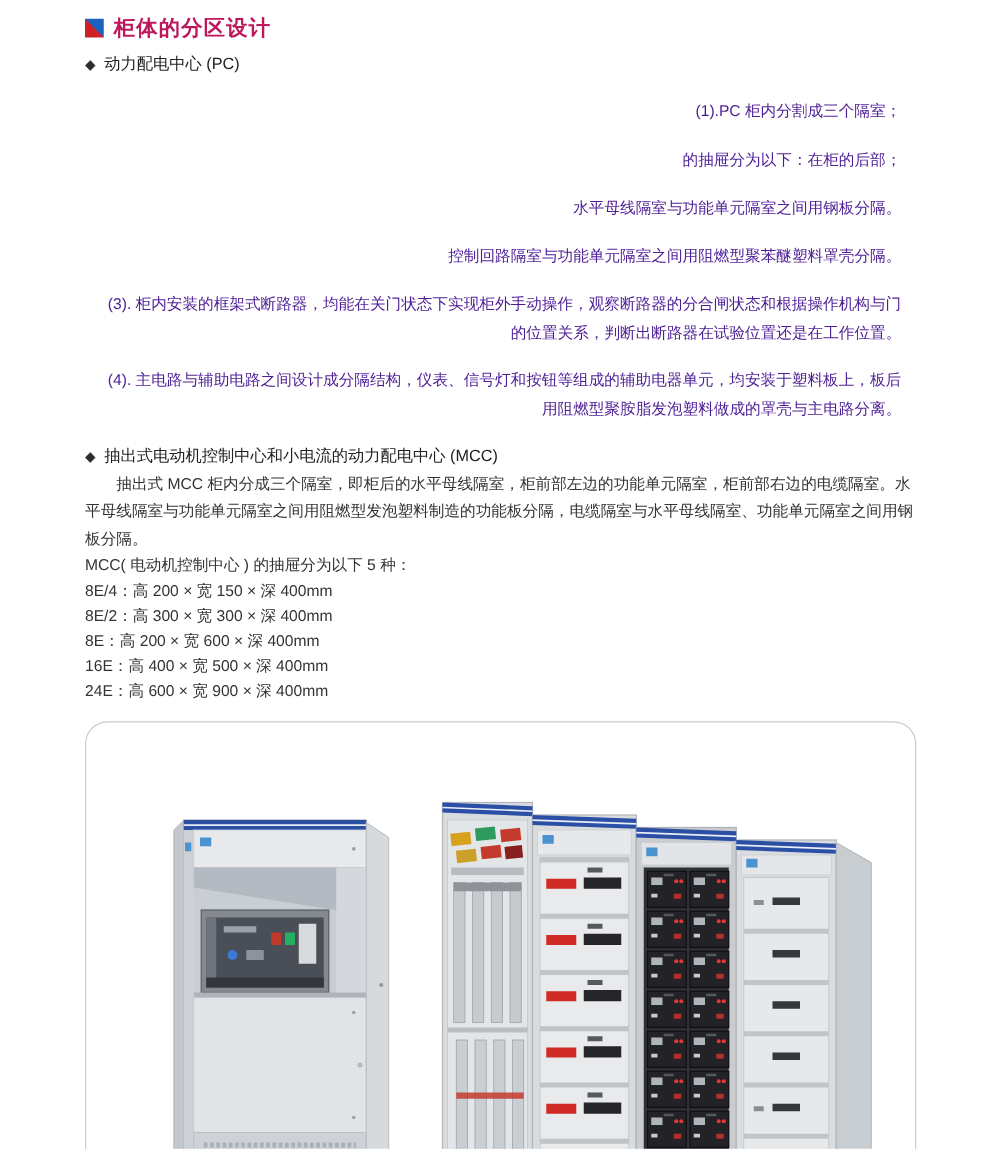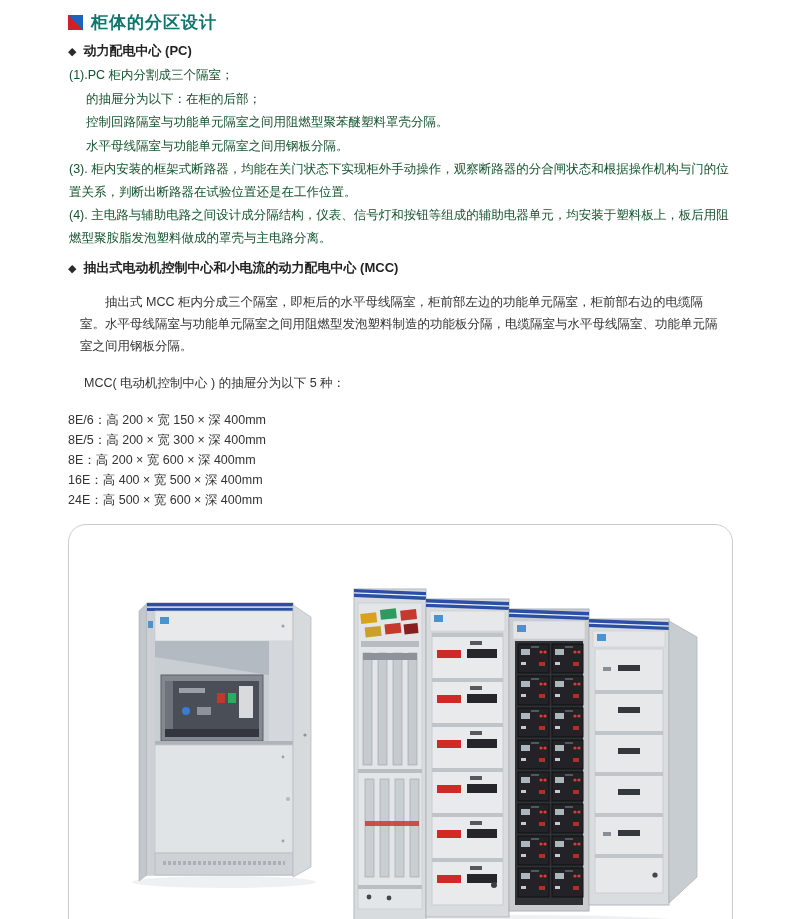--- a/index.html
+++ b/index.html
@@ -9,34 +9,34 @@
     -webkit-font-smoothing:antialiased;
   }
   .content{padding:10px 63px 0 68px;width:669px;}
 
   
   .title-row{display:flex;align-items:center;gap:8px;height:24px;margin-bottom:6px;}
   .title-icon{
     width:15px;height:15px;flex:0 0 15px;
     background:linear-gradient(225deg,#1b62c1 50%,#cc2127 50%);
   }
-  .page-title{font-size:17px;font-weight:bold;color:#0f766e;letter-spacing:1px;text-align:center;}
+  .page-title{font-size:17px;font-weight:bold;color:#be185d;letter-spacing:1px;text-align:center;}
 
   
   .section-heading{display:flex;align-items:center;gap:7px;height:22px;color:#222;}
   .section-heading .bullet{font-size:11px;color:#2b2b2b;}
-  .section-heading .htext{font-size:13px;font-weight:bold;color:#222;}
+  .section-heading .htext{font-size:13px;font-weight:normal;color:#222;}
   .pc-heading{margin-bottom:2px;}
   .mcc-heading{margin-top:8px;}
 
   
-  .body-lines p{margin:1px;font-size:12.5px;line-height:22.5px;color:#14532d;}
+  .body-lines p{margin:16px;font-size:12.5px;line-height:22.5px;color:#4c1d95;text-align:right;}
   .body-lines p.indent{padding-left:17px;}
-  .mcc-paragraph{margin:12px;font-size:12.5px;line-height:22px;color:#333;text-indent:2em;}
-  .drawer-intro{margin:16px;font-size:12.5px;line-height:20.5px;color:#333;}
+  .mcc-paragraph{margin:0;font-size:12.5px;line-height:22px;color:#333;text-indent:2em;}
+  .drawer-intro{margin:0;font-size:12.5px;line-height:20.5px;color:#333;}
   .drawer-specs p{margin:0;font-size:12.5px;line-height:20px;color:#333;}
 
   
   .photo-box{
     margin-top:14px;width:663px;height:416px;
     border:1px solid #c9cdd1;border-radius:18px;background:#fff;overflow:hidden;
   }
   .photo-box svg{display:block;}
 </style>
 </head>
@@ -49,38 +49,38 @@
     <span class="page-title">柜体的分区设计</span>
   </div>
 
   <div class="section-heading pc-heading">
     <span class="bullet">◆</span>
     <span class="htext">动力配电中心 (PC)</span>
   </div>
   <div class="body-lines">
     <p>(1).PC 柜内分割成三个隔室；</p>
     <p class="indent">的抽屉分为以下：在柜的后部；</p>
+    <p class="indent">水平母线隔室与功能单元隔室之间用钢板分隔。</p>
     <p class="indent">控制回路隔室与功能单元隔室之间用阻燃型聚苯醚塑料罩壳分隔。</p>
-    <p class="indent">水平母线隔室与功能单元隔室之间用钢板分隔。</p>
     <p>(3). 柜内安装的框架式断路器，均能在关门状态下实现柜外手动操作，观察断路器的分合闸状态和根据操作机构与门的位置关系，判断出断路器在试验位置还是在工作位置。</p>
     <p>(4). 主电路与辅助电路之间设计成分隔结构，仪表、信号灯和按钮等组成的辅助电器单元，均安装于塑料板上，板后用阻燃型聚胺脂发泡塑料做成的罩壳与主电路分离。</p>
   </div>
 
   <div class="section-heading mcc-heading">
     <span class="bullet">◆</span>
     <span class="htext">抽出式电动机控制中心和小电流的动力配电中心 (MCC)</span>
   </div>
   <p class="mcc-paragraph">抽出式 MCC 柜内分成三个隔室，即柜后的水平母线隔室，柜前部左边的功能单元隔室，柜前部右边的电缆隔室。水平母线隔室与功能单元隔室之间用阻燃型发泡塑料制造的功能板分隔，电缆隔室与水平母线隔室、功能单元隔室之间用钢板分隔。</p>
   <p class="drawer-intro">MCC( 电动机控制中心 ) 的抽屉分为以下 5 种：</p>
   <div class="drawer-specs">
-    <p>8E/6：高 200 × 宽 150 × 深 400mm</p>
-    <p>8E/5：高 200 × 宽 300 × 深 400mm</p>
+    <p>8E/4：高 200 × 宽 150 × 深 400mm</p>
+    <p>8E/2：高 300 × 宽 300 × 深 400mm</p>
     <p>8E：高 200 × 宽 600 × 深 400mm</p>
     <p>16E：高 400 × 宽 500 × 深 400mm</p>
-    <p>24E：高 500 × 宽 600 × 深 400mm</p>
+    <p>24E：高 600 × 宽 900 × 深 400mm</p>
   </div>
 
   <div class="photo-box">
     <svg width="663" height="416" viewBox="0 0 663 416" role="img" xmlns="http://www.w3.org/2000/svg" aria-label="低压开关柜产品照片：左侧为带框架式断路器的 PC 柜，右侧为四台抽出式 MCC 柜（母线柜、功能单元柜、抽屉柜、空抽屉柜）">
       <defs>
 
         <g id="drwr">
           <rect x="0" y="0" width="31" height="29" fill="#232327" stroke="#101013" stroke-width="1"></rect>
           <rect x="3" y="5" width="9" height="6" fill="#aeb5bd"></rect>
           <circle cx="23" cy="8" r="1.6" fill="#e23b30"></circle>

